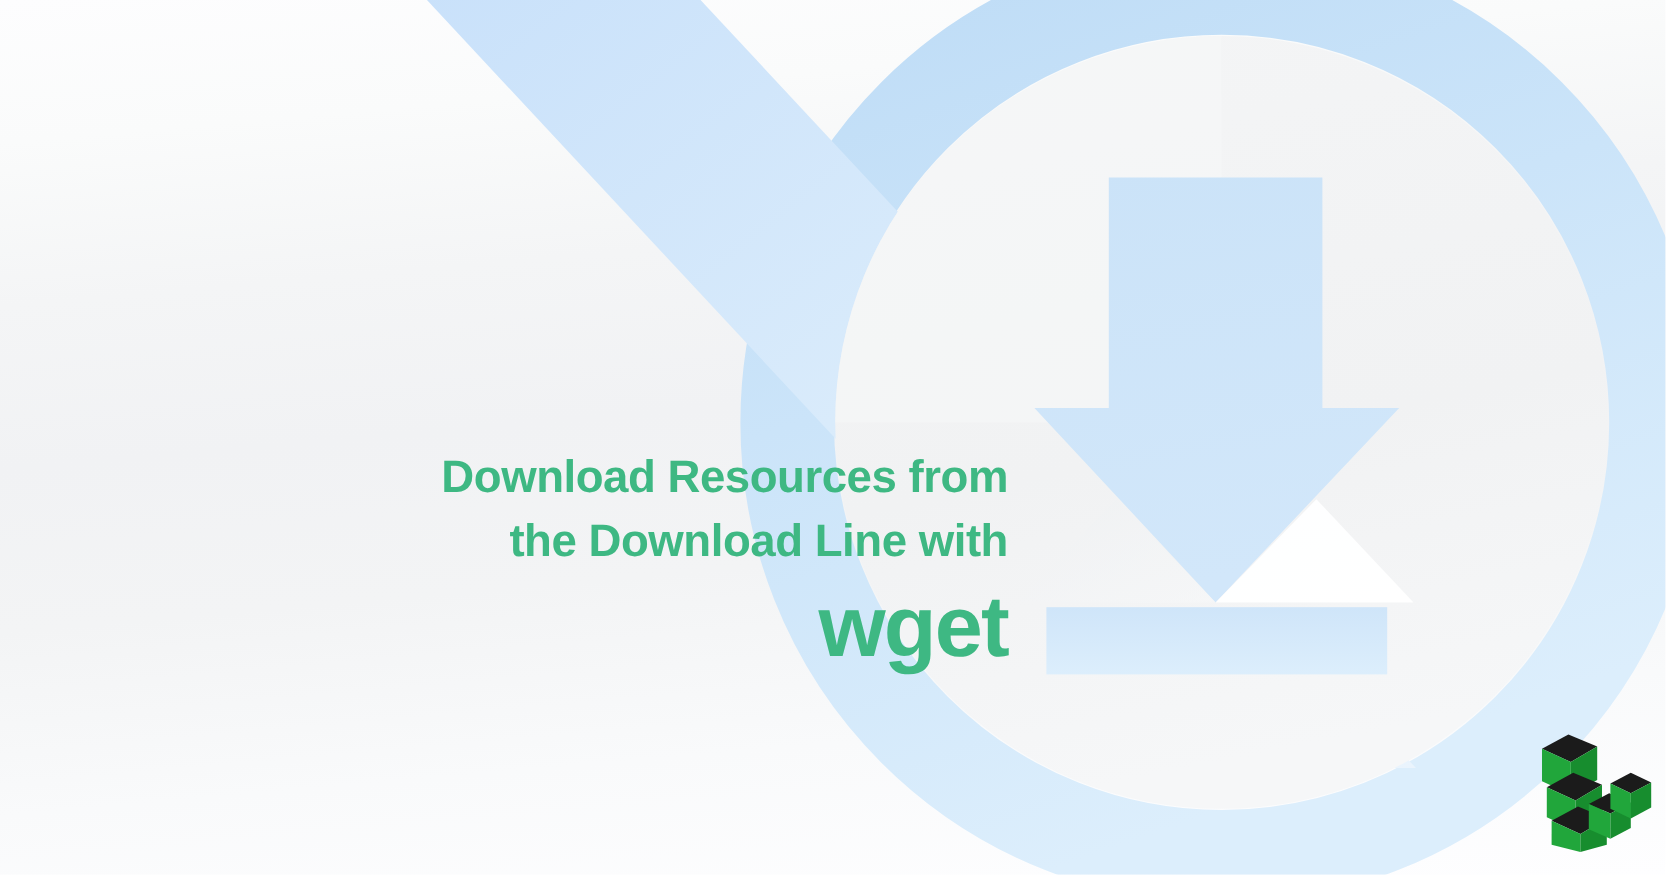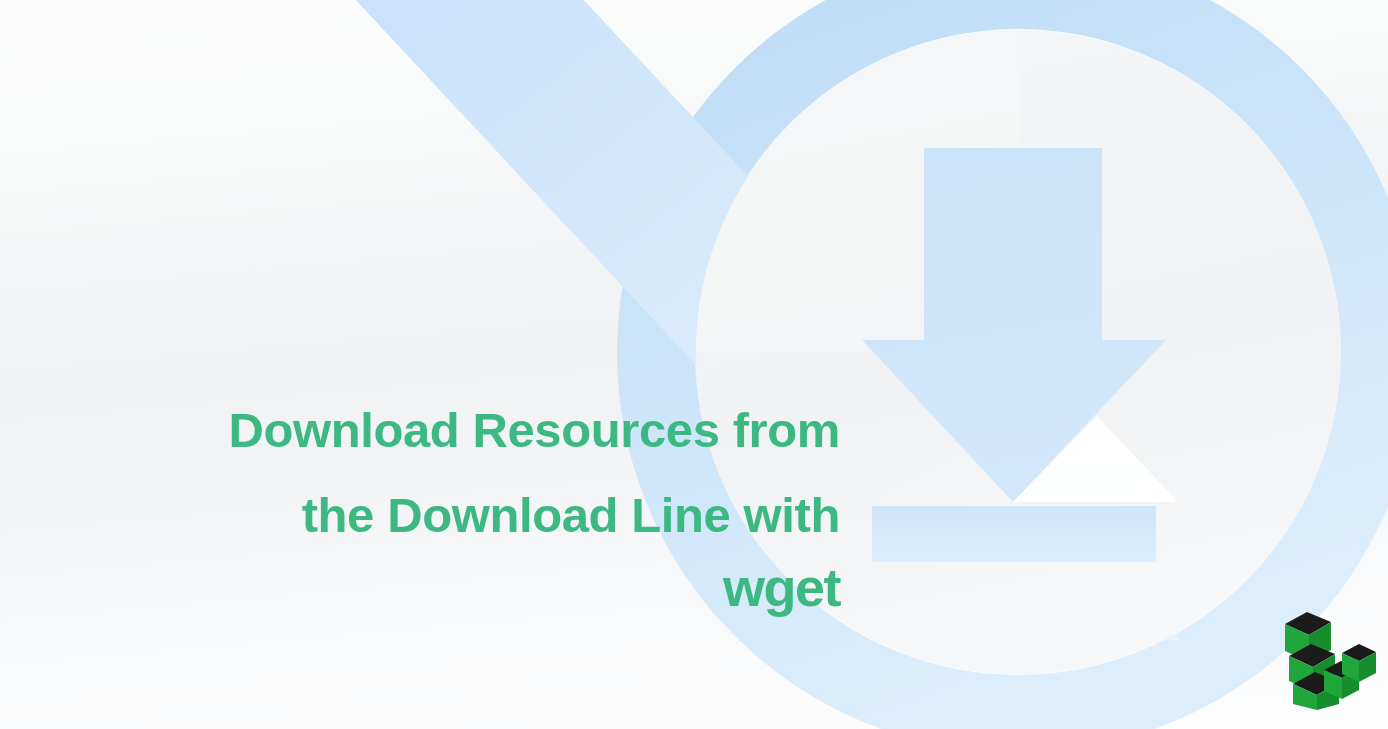--- a/index.html
+++ b/index.html
@@ -42,33 +42,32 @@
     left:0;
     top:372px;
     width:840px;
     text-align:right;
     z-index:5;
   }
 
   .headline .l1,
   .headline .l2 {
     display:block;
-    font-size:49px;
+    font-size:38px;
     font-weight:bold;
     letter-spacing:-0.4px;
     line-height:53px;
     color:#3eb883;
     white-space:nowrap;
-    margin-top:32px;
   }
 
   .headline .l3 {
     display:block;
     margin-top:2px;
-    font-size:54px;
+    font-size:72px;
     font-weight:bold;
     letter-spacing:-1.5px;
     line-height:86px;
     color:#3eb883;
     white-space:nowrap;
   }
 
   
   .brand-logo {
     position:absolute;

